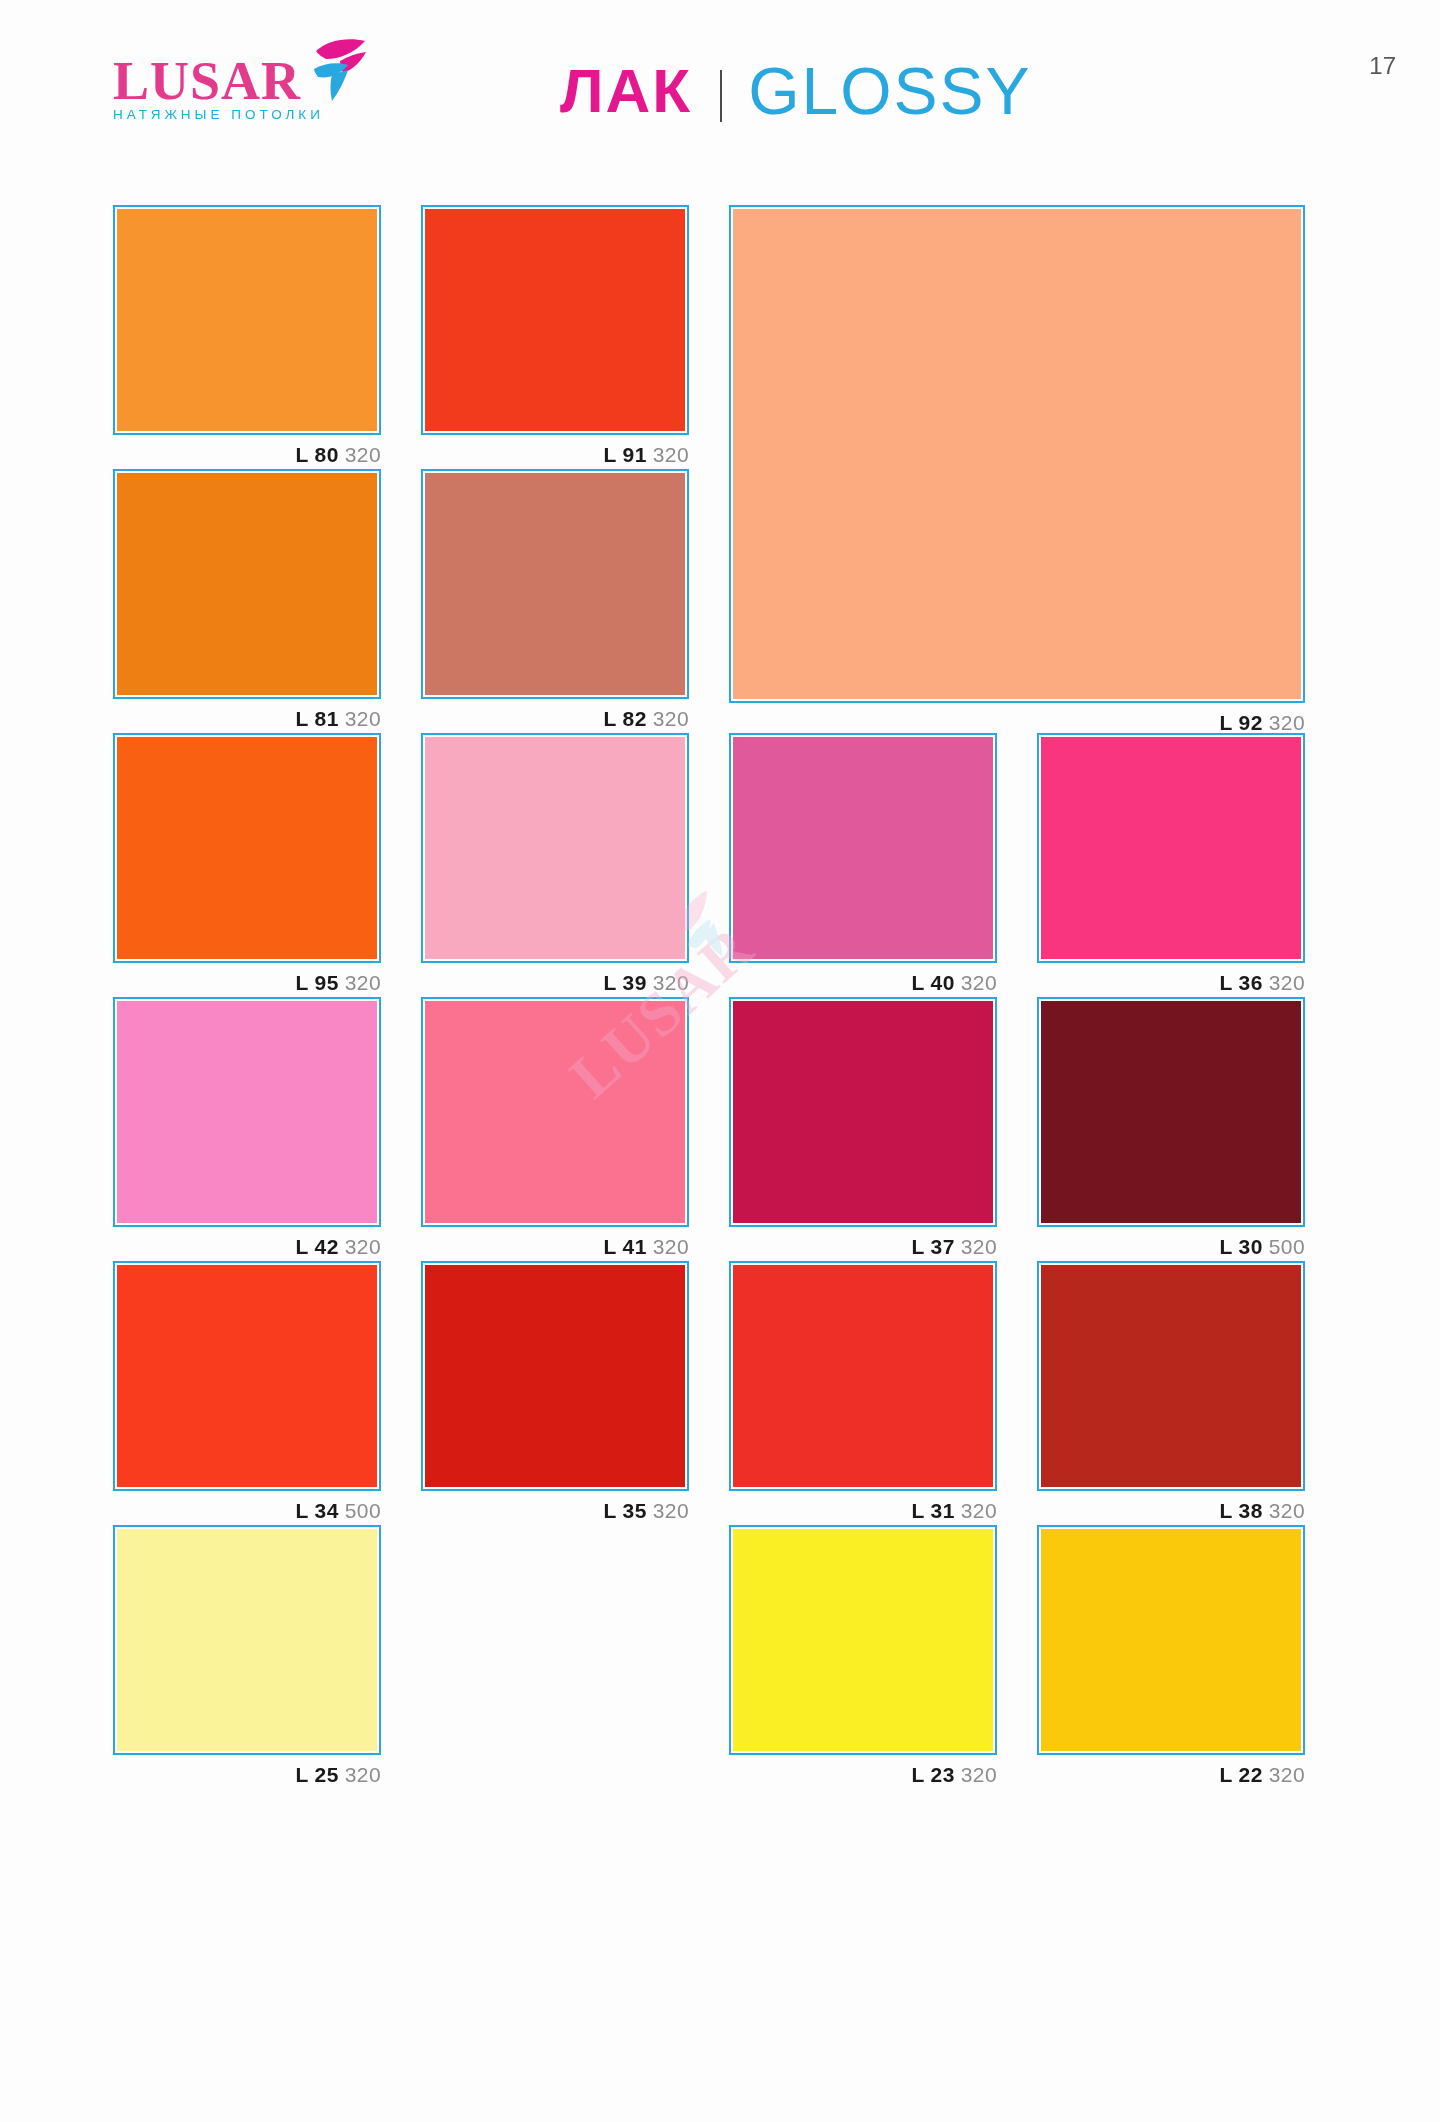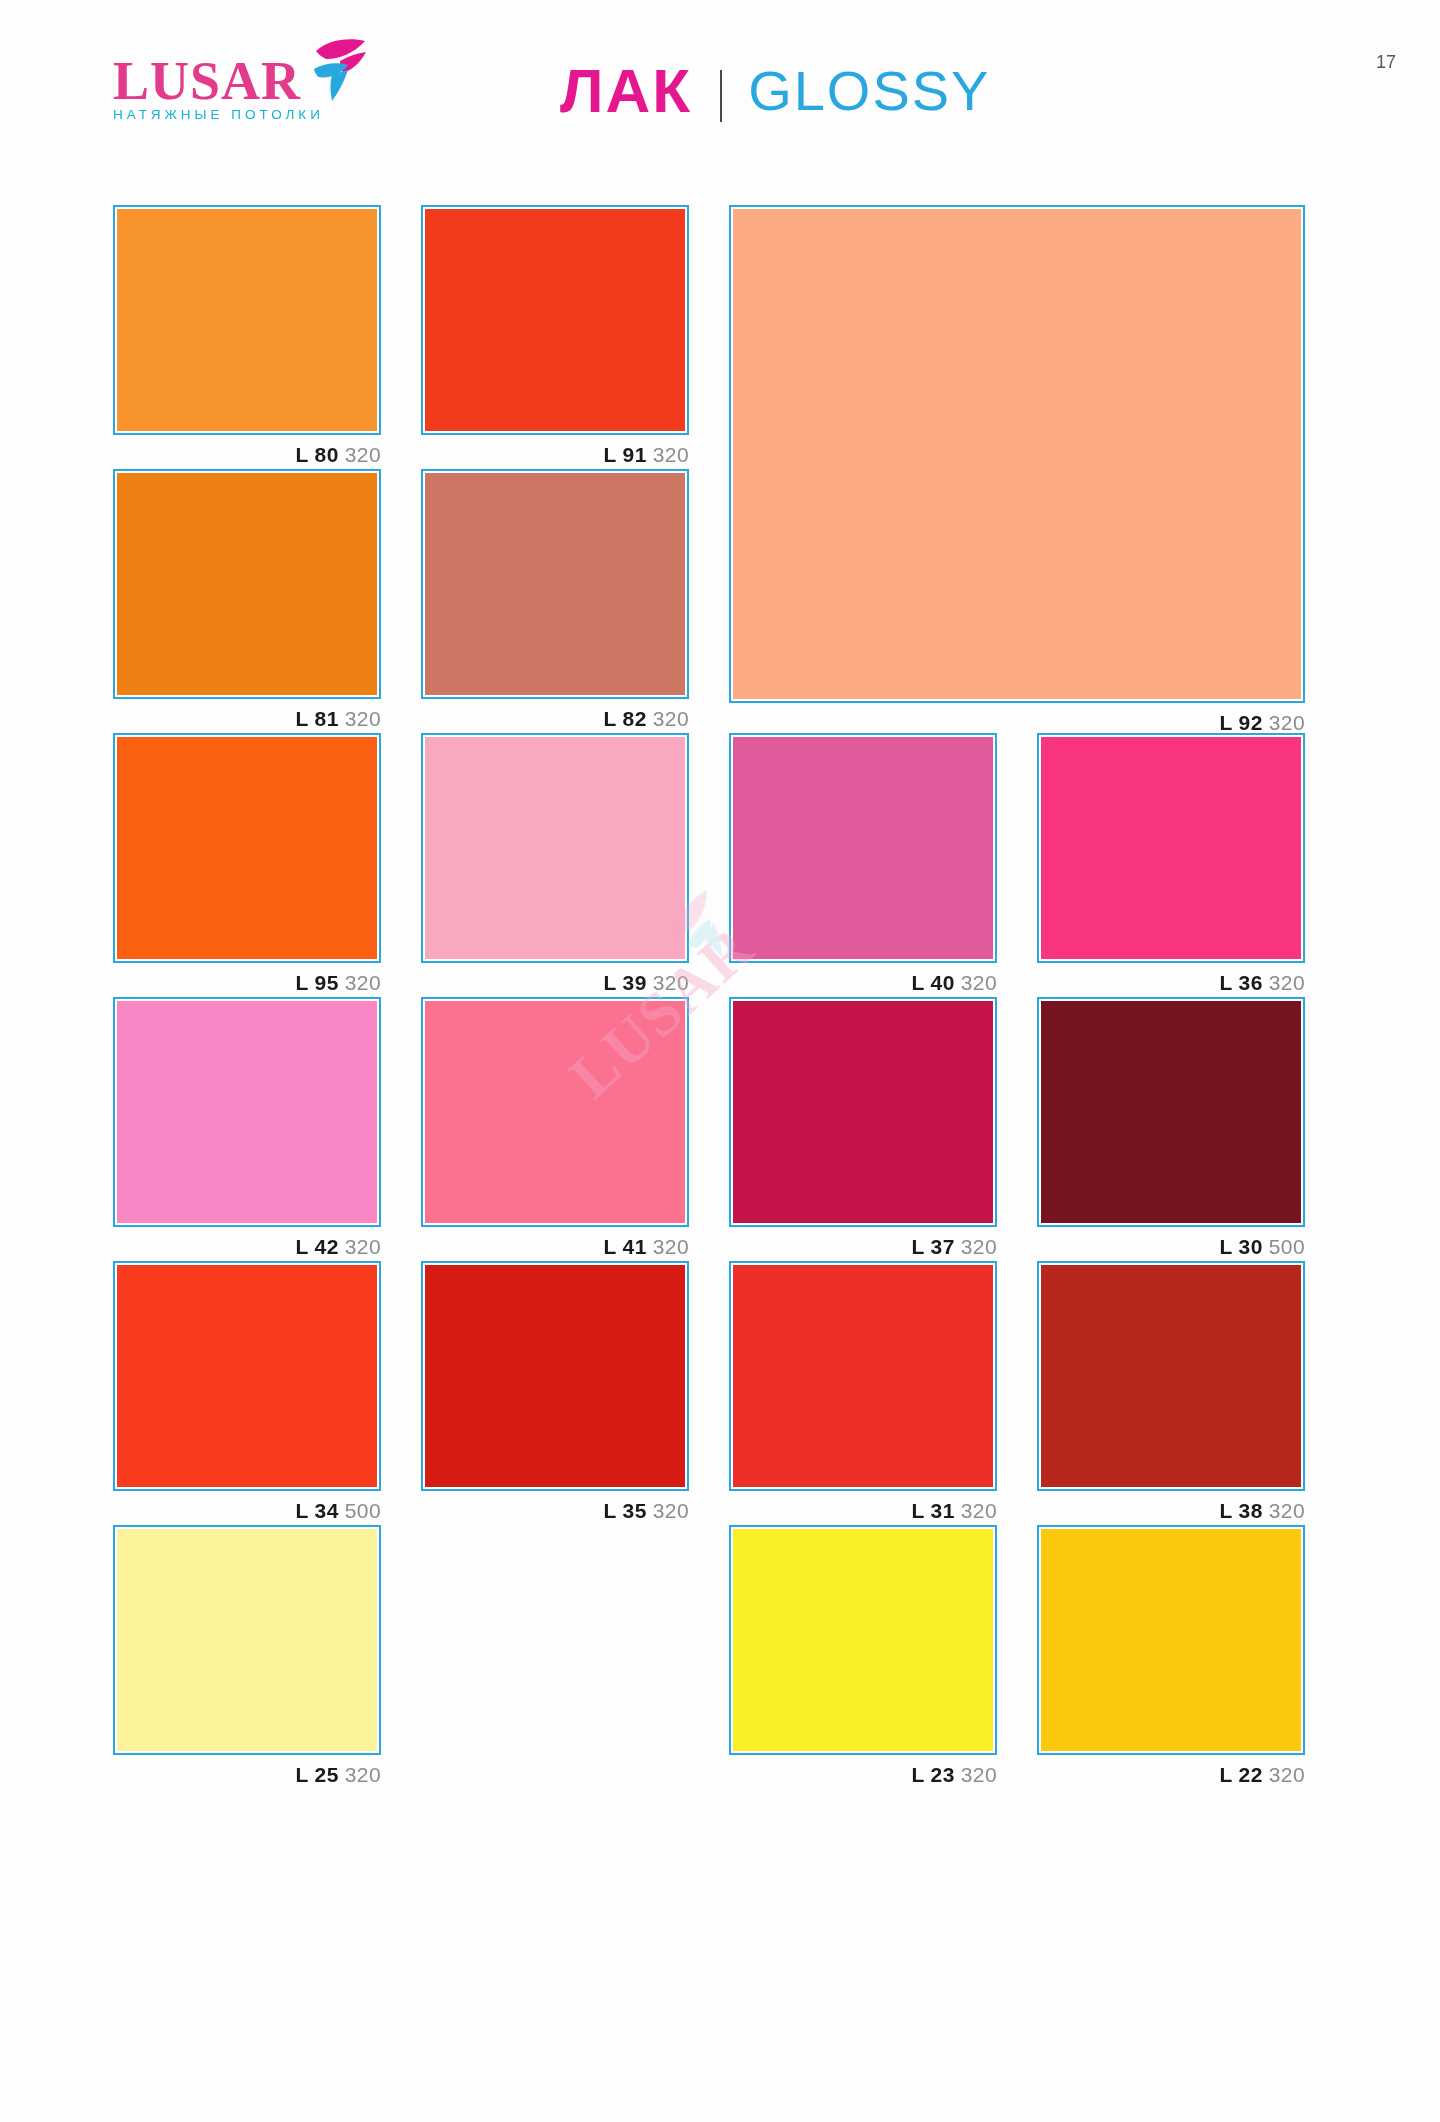--- a/index.html
+++ b/index.html
@@ -85,31 +85,31 @@
   .title-sep {
     display: inline-block;
     width: 2px;
     height: 52px;
     background: #4a4a4a;
     margin: 0 26px 0 28px;
   }
   .title-glossy {
     font-family: "Liberation Sans", sans-serif;
     font-weight: normal;
-    font-size: 56px;
+    font-size: 66px;
     letter-spacing: 2px;
     color: #29a8e0;
     line-height: 62px;
   }
 
   .page-number {
     position: absolute;
     right: 44px;
     top: 52px;
-    font-size: 18px;
+    font-size: 24px;
     color: #58585a;
     font-family: "Liberation Sans", sans-serif;
   }
 
   
   .watermark {
     position: absolute;
     left: 620px;
     top: 960px;
     width: 260px;

